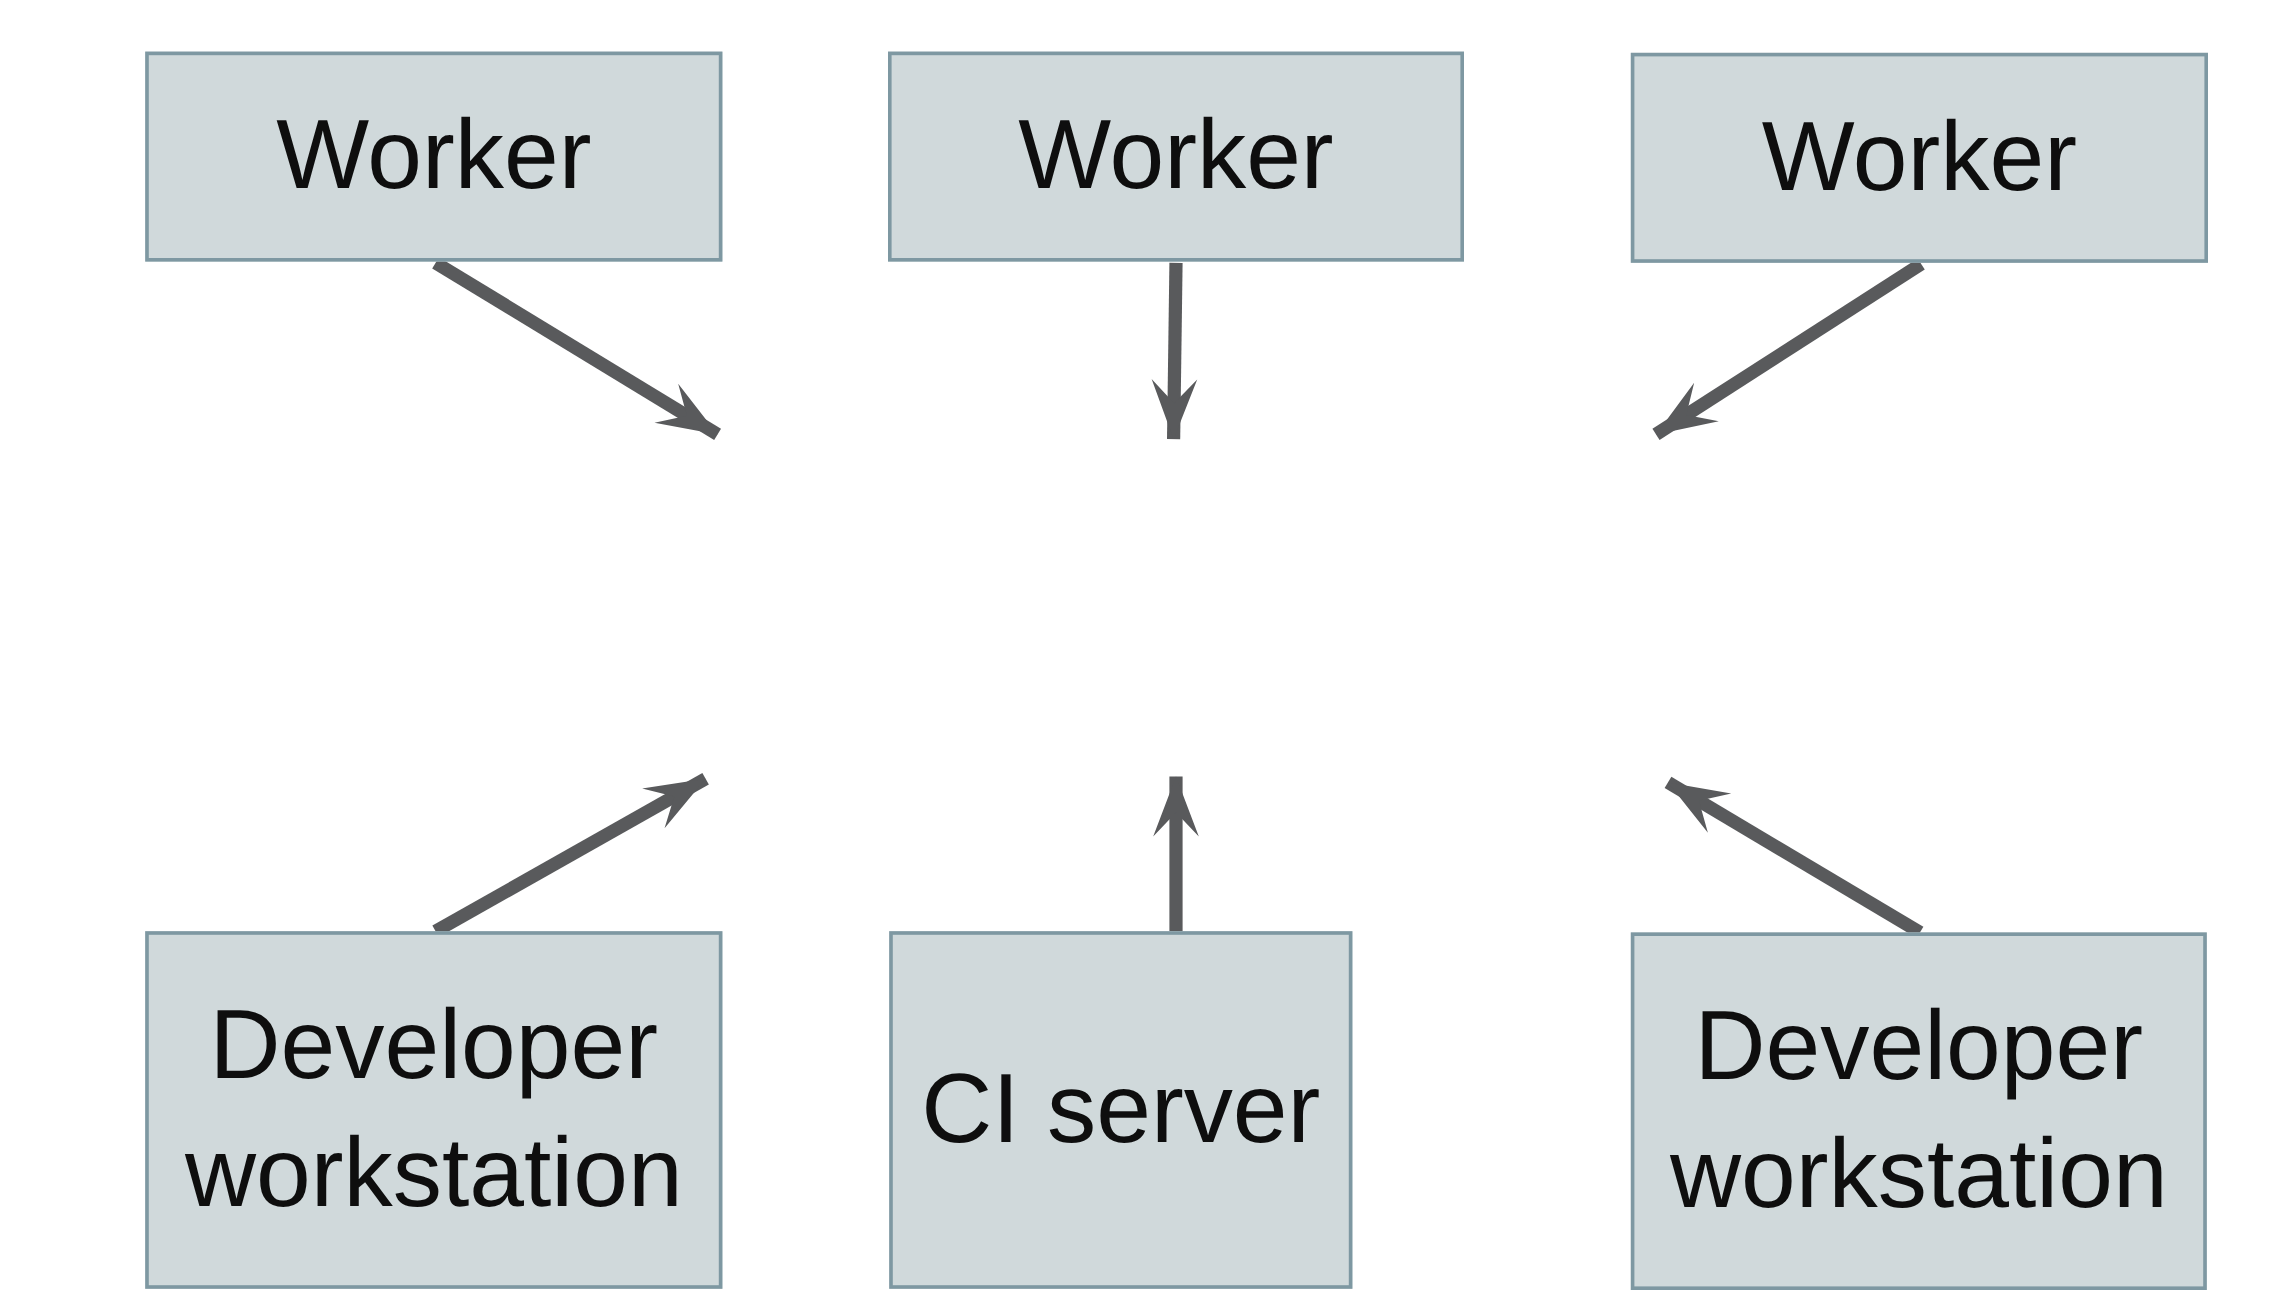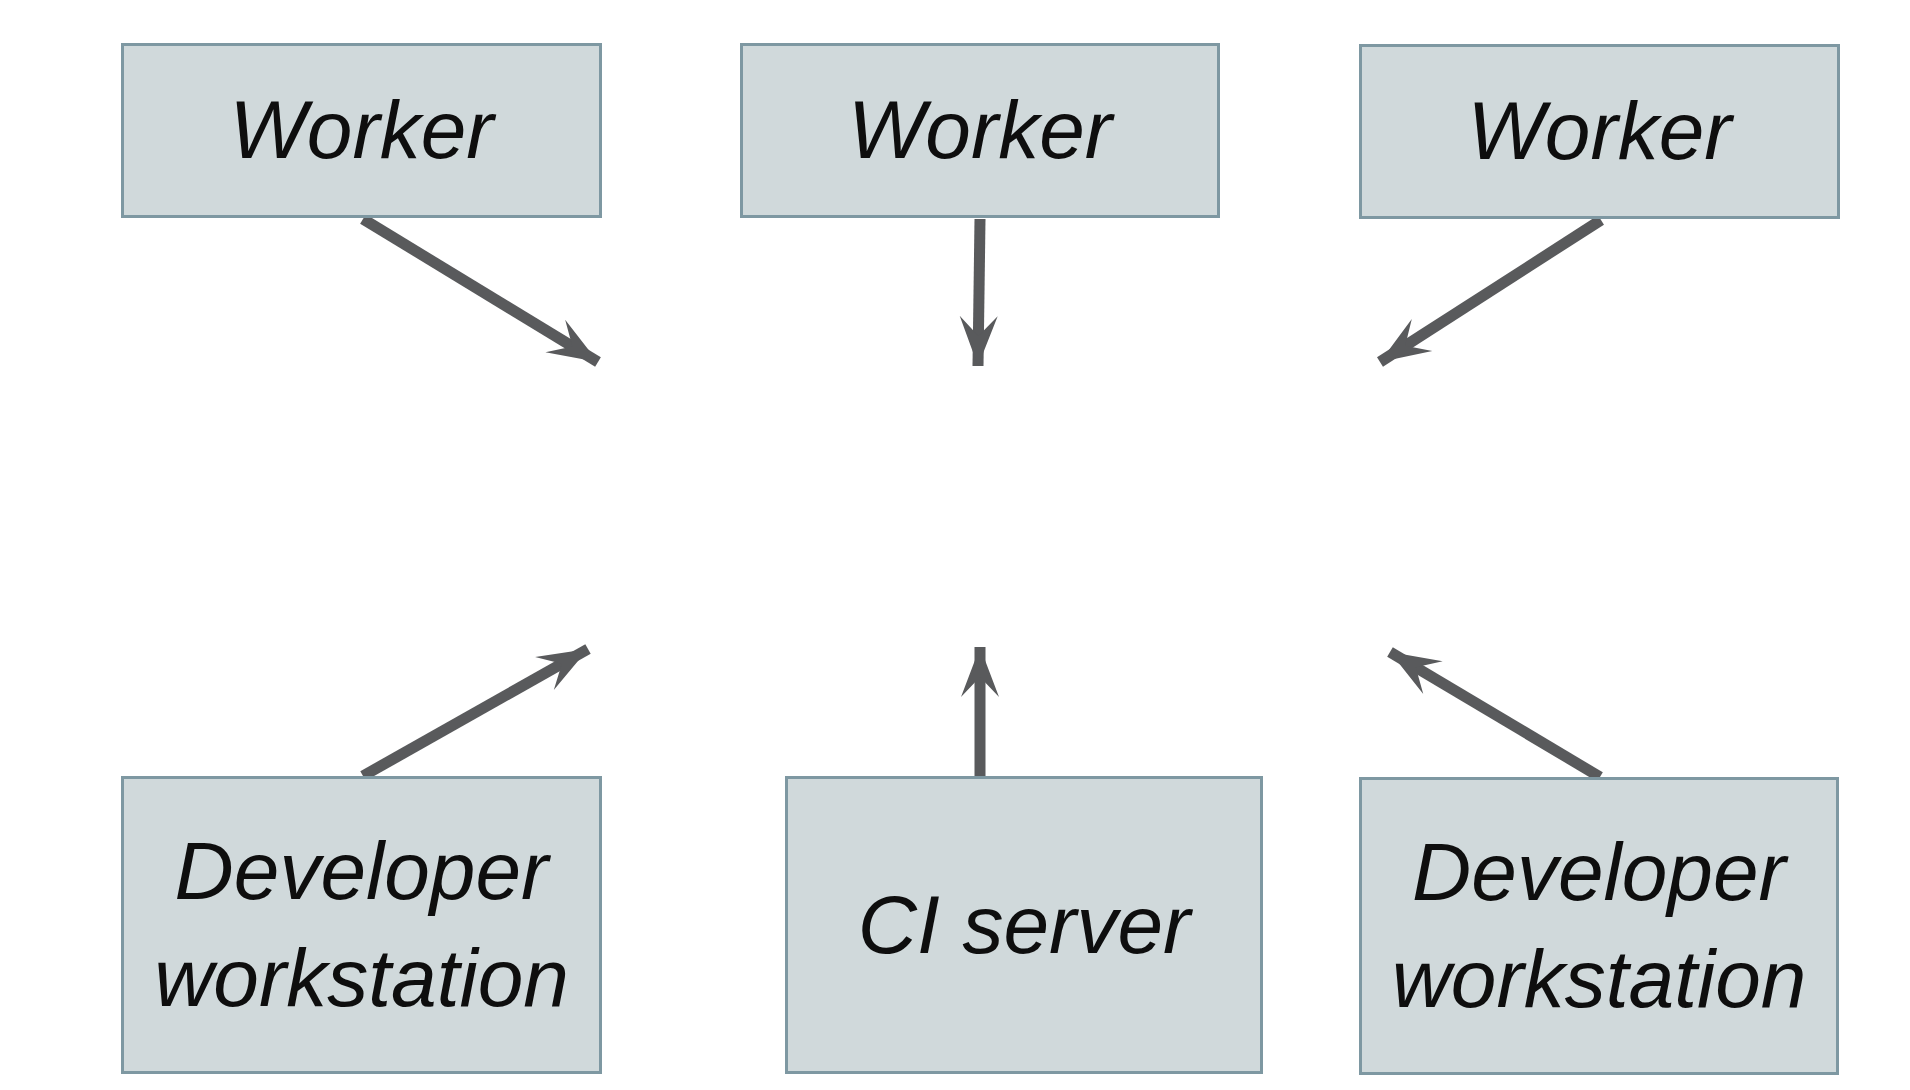--- a/index.html
+++ b/index.html
@@ -13,21 +13,20 @@
     --arrow-color: #595a5c;
     --text-color: #0e0e0e;
     --page-bg: #ffffff;
   }
   .canvas {
     position: relative;
     width: 1910px;
     height: 1090px;
     background: var(--page-bg);
     overflow: hidden;
-    font-style: italic;
   }
   .arrow-layer {
     position: absolute;
     left: 0; top: 0;
     width: 1910px;
     height: 1090px;
     pointer-events: none;
   }
   .edge {
     stroke: var(--arrow-color);
@@ -49,21 +48,21 @@
     line-height: 1.3;
     letter-spacing: 0px;
   }
   .node .label { display: block; padding: 0 8px; }
   
   .n-worker-1      { left: 121px;  top: 43px;  width: 481px; height: 175px; }
   .n-worker-2      { left: 740px;  top: 43px;  width: 480px; height: 175px; }
   .n-worker-3      { left: 1359px; top: 44px;  width: 481px; height: 175px; }
   .n-build-master  { left: 593px;  top: 368px; width: 779px; height: 275px; }
   .n-dev-1         { left: 121px;  top: 776px; width: 481px; height: 298px; }
-  .n-ci-server     { left: 741px;  top: 776px; width: 478px; height: 298px; margin-left: 44px; }
+  .n-ci-server     { left: 741px;  top: 776px; width: 386px; height: 298px; }
   .n-dev-2         { left: 1359px; top: 777px; width: 480px; height: 298px; }
 </style>
 </head>
 <body>
 
 <div class="canvas">
 
   <svg class="arrow-layer" width="1910" height="1090" viewBox="0 0 1910 1090" xmlns="http://www.w3.org/2000/svg">
     <defs>
       <marker id="stealth-head" markerUnits="userSpaceOnUse" markerWidth="56" markerHeight="40" refX="53" refY="20" orient="auto">

